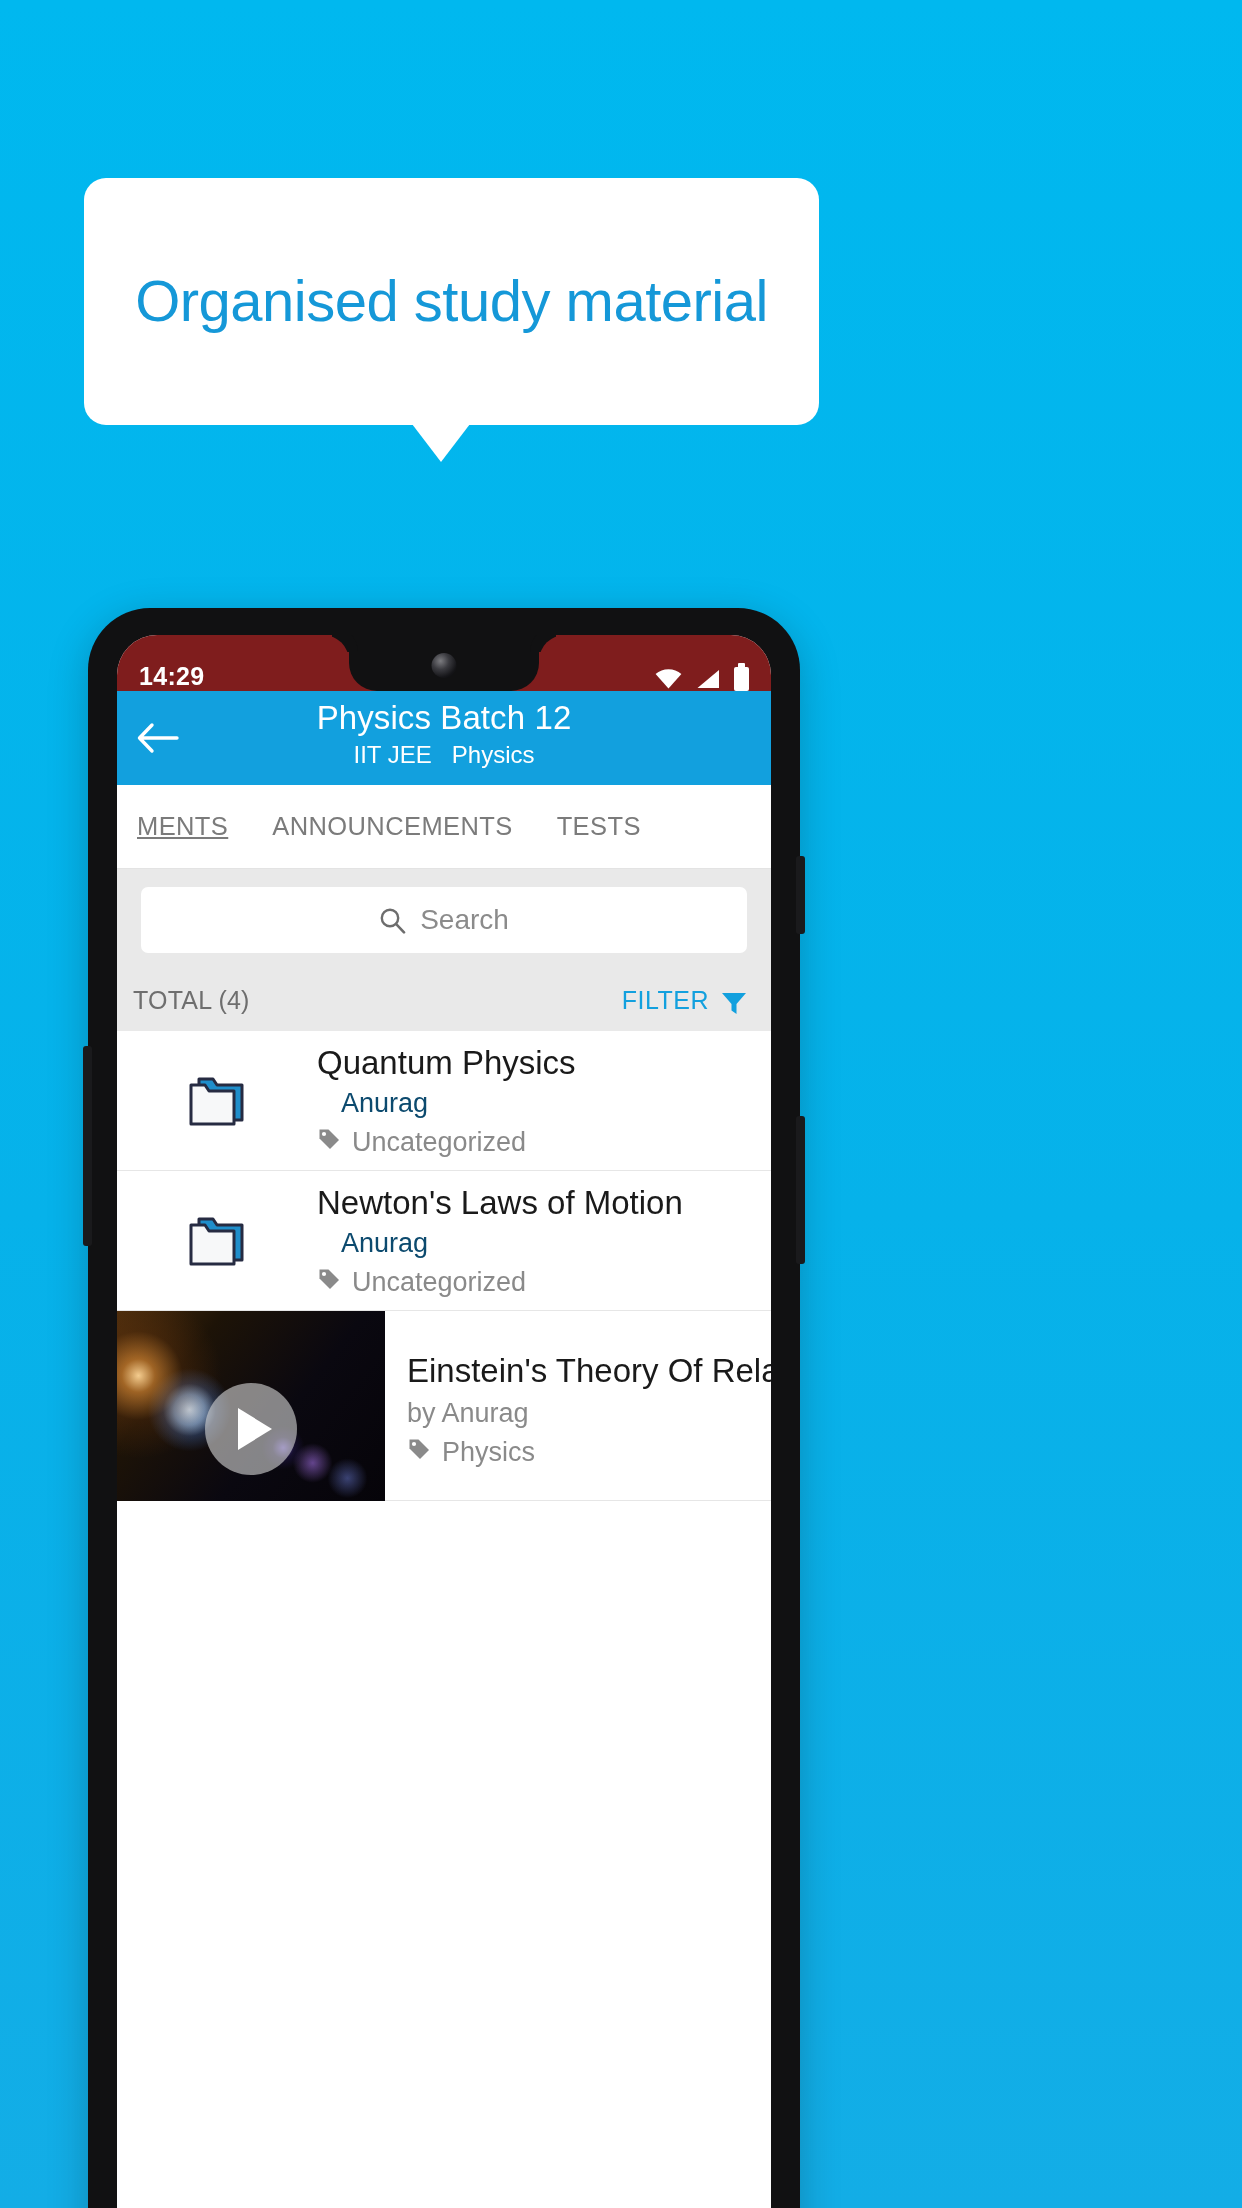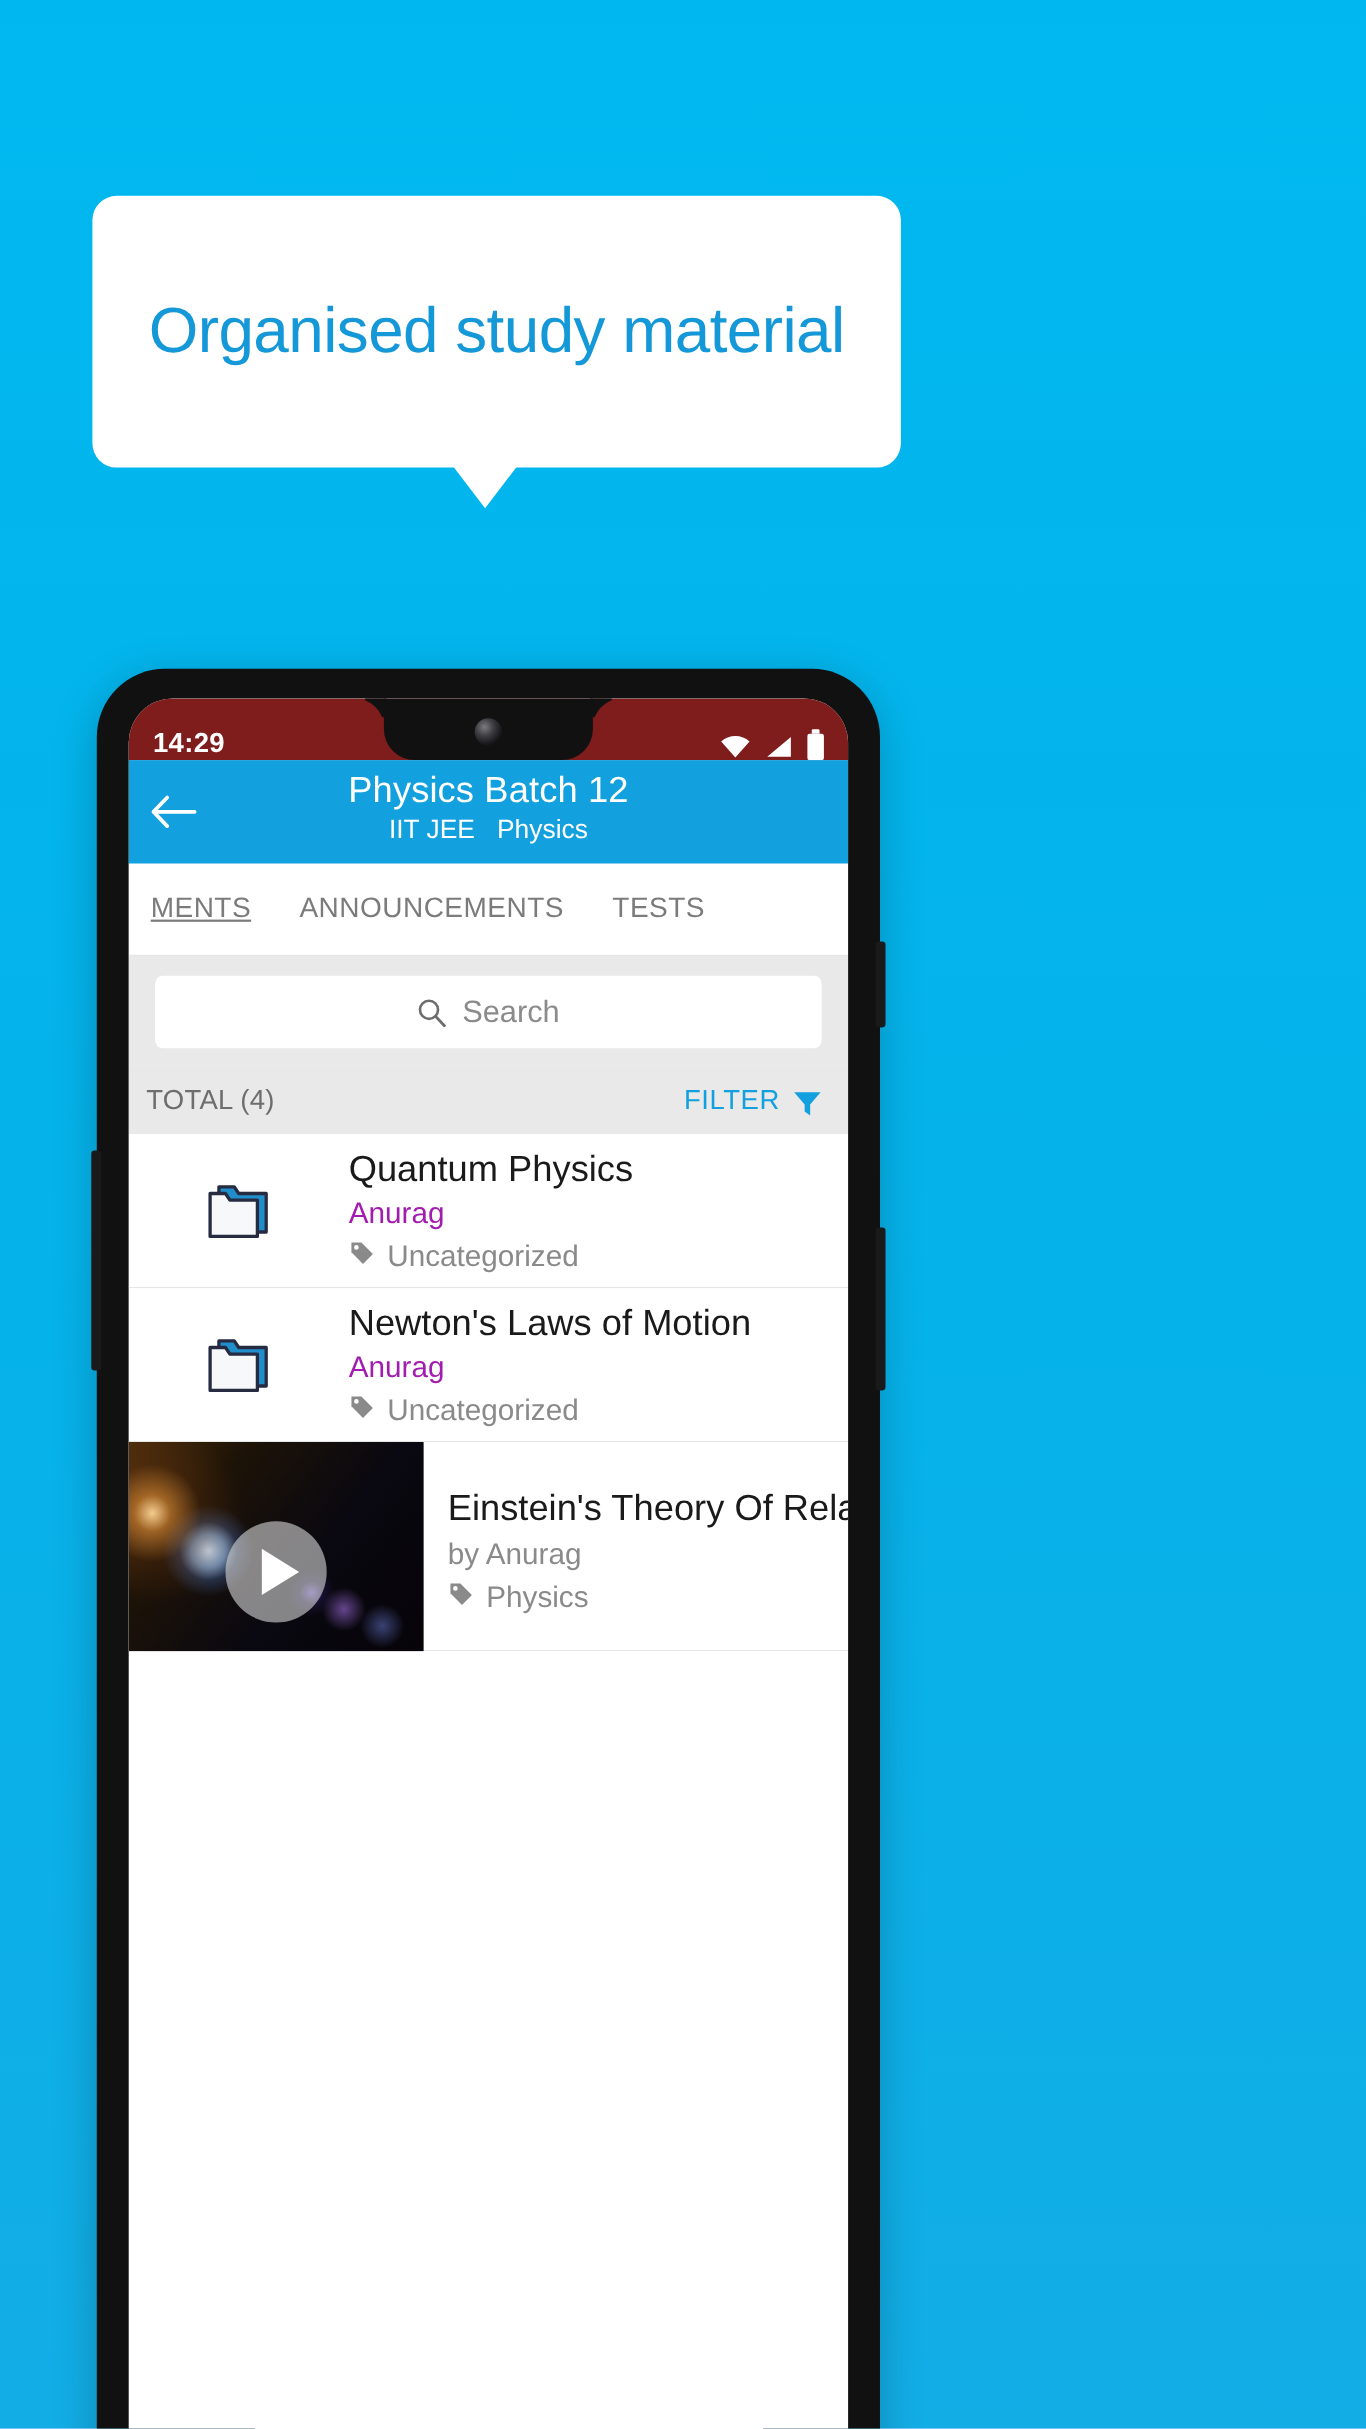--- a/index.html
+++ b/index.html
@@ -285,22 +285,23 @@
   .row-text { flex: 1 1 auto; min-width: 0; }
   .row-title {
     color: #1a1a1a;
     font-size: 33px;
     font-weight: 400;
     line-height: 1.2;
     white-space: nowrap;
   }
   .row-author {
     margin-top: 6px;
-    color: #a21caf;
+    color: #0c4a6e;
     font-size: 27px;
+    margin-left: 24px;
   }
   .row-tag {
     margin-top: 8px;
     display: flex;
     align-items: flex-start;
     gap: 11px;
   }
   .ic-tag { width: 24px; height: 24px; flex: 0 0 auto; }
   .row-tag-text {
     color: #8a8a8a;

